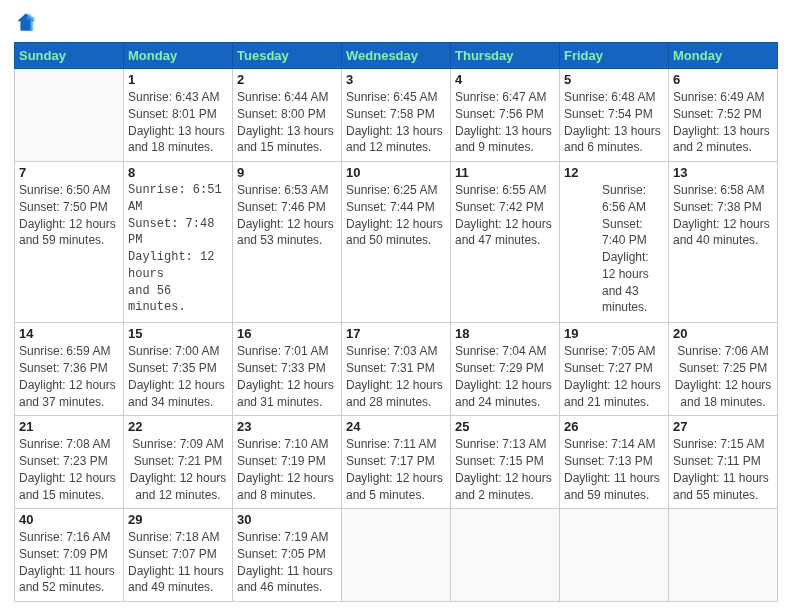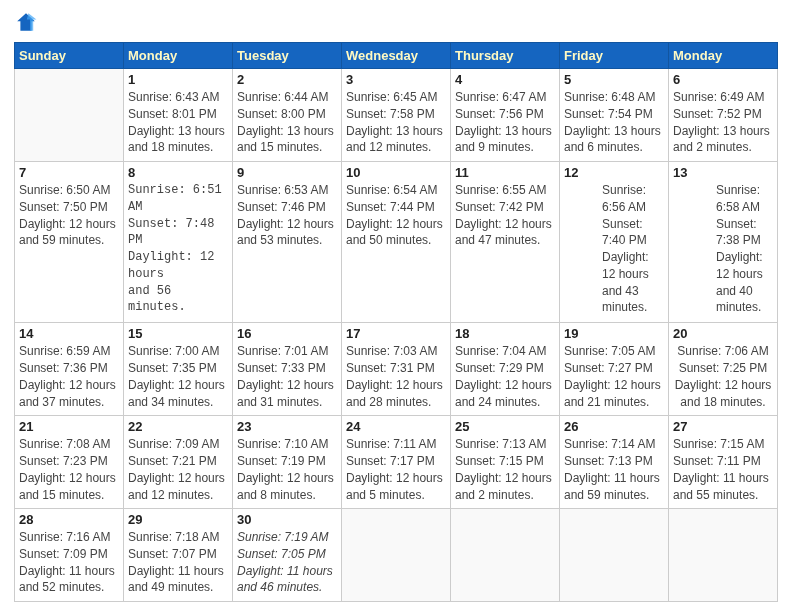--- a/index.html
+++ b/index.html
@@ -54,21 +54,21 @@
     }
     .calendar {
       flex: 1;
       border: 1px solid #ccc;
       border-collapse: collapse;
       width: 100%;
       table-layout: fixed;
     }
     .calendar th {
       background: #1565c0;
-      color: #fef9c3;
+      color: #86efac;
       font-size: 13px;
       font-weight: bold;
       padding: 5px 4px;
       text-align: left;
       border: 1px solid #1155a0;
     }
     .calendar td {
       border: 1px solid #ccc;
       vertical-align: top;
       padding: 3px 4px;
@@ -191,42 +191,42 @@
           </td>
           <td>
             <span class="day-number">9</span>
             <div class="day-info" style="white-space: pre-line;">Sunrise: 6:53 AM
 Sunset: 7:46 PM
 Daylight: 12 hours
 and 53 minutes.</div>
           </td>
           <td>
             <span class="day-number">10</span>
-            <div class="day-info" style="white-space: pre-line;">Sunrise: 6:54 AM
+            <div class="day-info" style="white-space: pre-line;">Sunrise: 6:25 AM
 Sunset: 7:44 PM
 Daylight: 12 hours
 and 50 minutes.</div>
           </td>
           <td>
             <span class="day-number">11</span>
             <div class="day-info" style="white-space: pre-line;">Sunrise: 6:55 AM
 Sunset: 7:42 PM
 Daylight: 12 hours
 and 47 minutes.</div>
           </td>
           <td>
             <span class="day-number">12</span>
             <div class="day-info" style="white-space: pre-line; margin-left: 38px;">Sunrise: 6:56 AM
 Sunset: 7:40 PM
 Daylight: 12 hours
 and 43 minutes.</div>
           </td>
           <td>
             <span class="day-number">13</span>
-            <div class="day-info" style="white-space: pre-line; margin-left: 43px;">Sunrise: 6:58 AM
+            <div class="day-info" style="white-space: pre-line;">Sunrise: 6:58 AM
 Sunset: 7:38 PM
 Daylight: 12 hours
 and 40 minutes.</div>
           </td>
         </tr>
         <tr>
           <td>
             <span class="day-number">14</span>
             <div class="day-info" style="white-space: pre-line;">Sunrise: 6:59 AM
 Sunset: 7:36 PM
@@ -279,21 +279,21 @@
         <tr>
           <td>
             <span class="day-number">21</span>
             <div class="day-info" style="white-space: pre-line;">Sunrise: 7:08 AM
 Sunset: 7:23 PM
 Daylight: 12 hours
 and 15 minutes.</div>
           </td>
           <td>
             <span class="day-number">22</span>
-            <div class="day-info" style="white-space: pre-line;">Sunrise: 7:09 AM
+            <div class="day-info" style="white-space: pre-line; text-align: center;">Sunrise: 7:09 AM
 Sunset: 7:21 PM
 Daylight: 12 hours
 and 12 minutes.</div>
           </td>
           <td>
             <span class="day-number">23</span>
             <div class="day-info" style="white-space: pre-line;">Sunrise: 7:10 AM
 Sunset: 7:19 PM
 Daylight: 12 hours
 and 8 minutes.</div>
@@ -322,36 +322,36 @@
           <td>
             <span class="day-number">27</span>
             <div class="day-info" style="white-space: pre-line;">Sunrise: 7:15 AM
 Sunset: 7:11 PM
 Daylight: 11 hours
 and 55 minutes.</div>
           </td>
         </tr>
         <tr class="last-row">
           <td>
-            <span class="day-number">28</span>
+            <span class="day-number">40</span>
             <div class="day-info" style="white-space: pre-line;">Sunrise: 7:16 AM
 Sunset: 7:09 PM
 Daylight: 11 hours
 and 52 minutes.</div>
           </td>
           <td>
             <span class="day-number">29</span>
             <div class="day-info" style="white-space: pre-line;">Sunrise: 7:18 AM
 Sunset: 7:07 PM
 Daylight: 11 hours
 and 49 minutes.</div>
           </td>
           <td>
             <span class="day-number">30</span>
-            <div class="day-info" style="white-space: pre-line; font-style: italic;">Sunrise: 7:19 AM
+            <div class="day-info" style="white-space: pre-line;">Sunrise: 7:19 AM
 Sunset: 7:05 PM
 Daylight: 11 hours
 and 46 minutes.</div>
           </td>
           <td class="empty-cell"></td>
           <td class="empty-cell"></td>
           <td class="empty-cell"></td>
           <td class="empty-cell"></td>
         </tr>
       </tbody>

